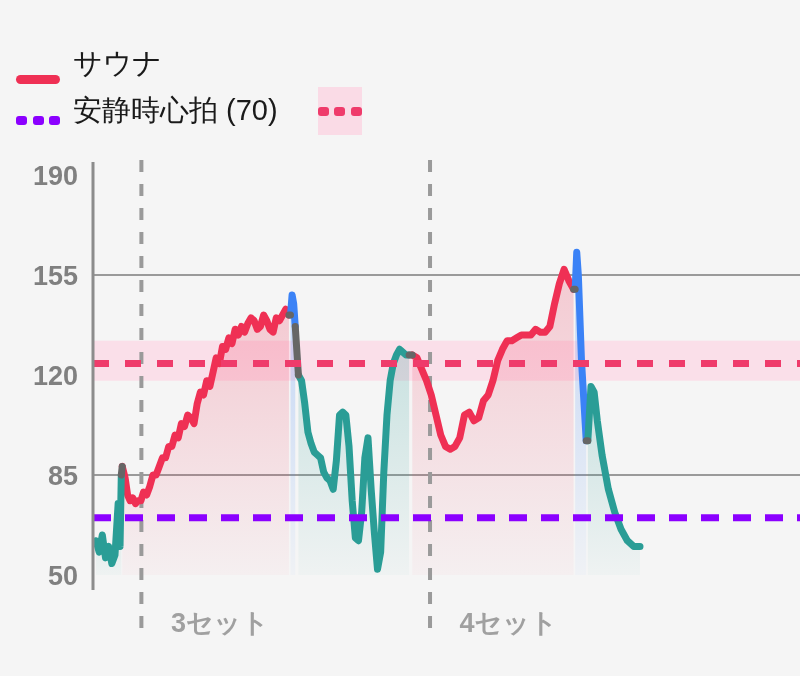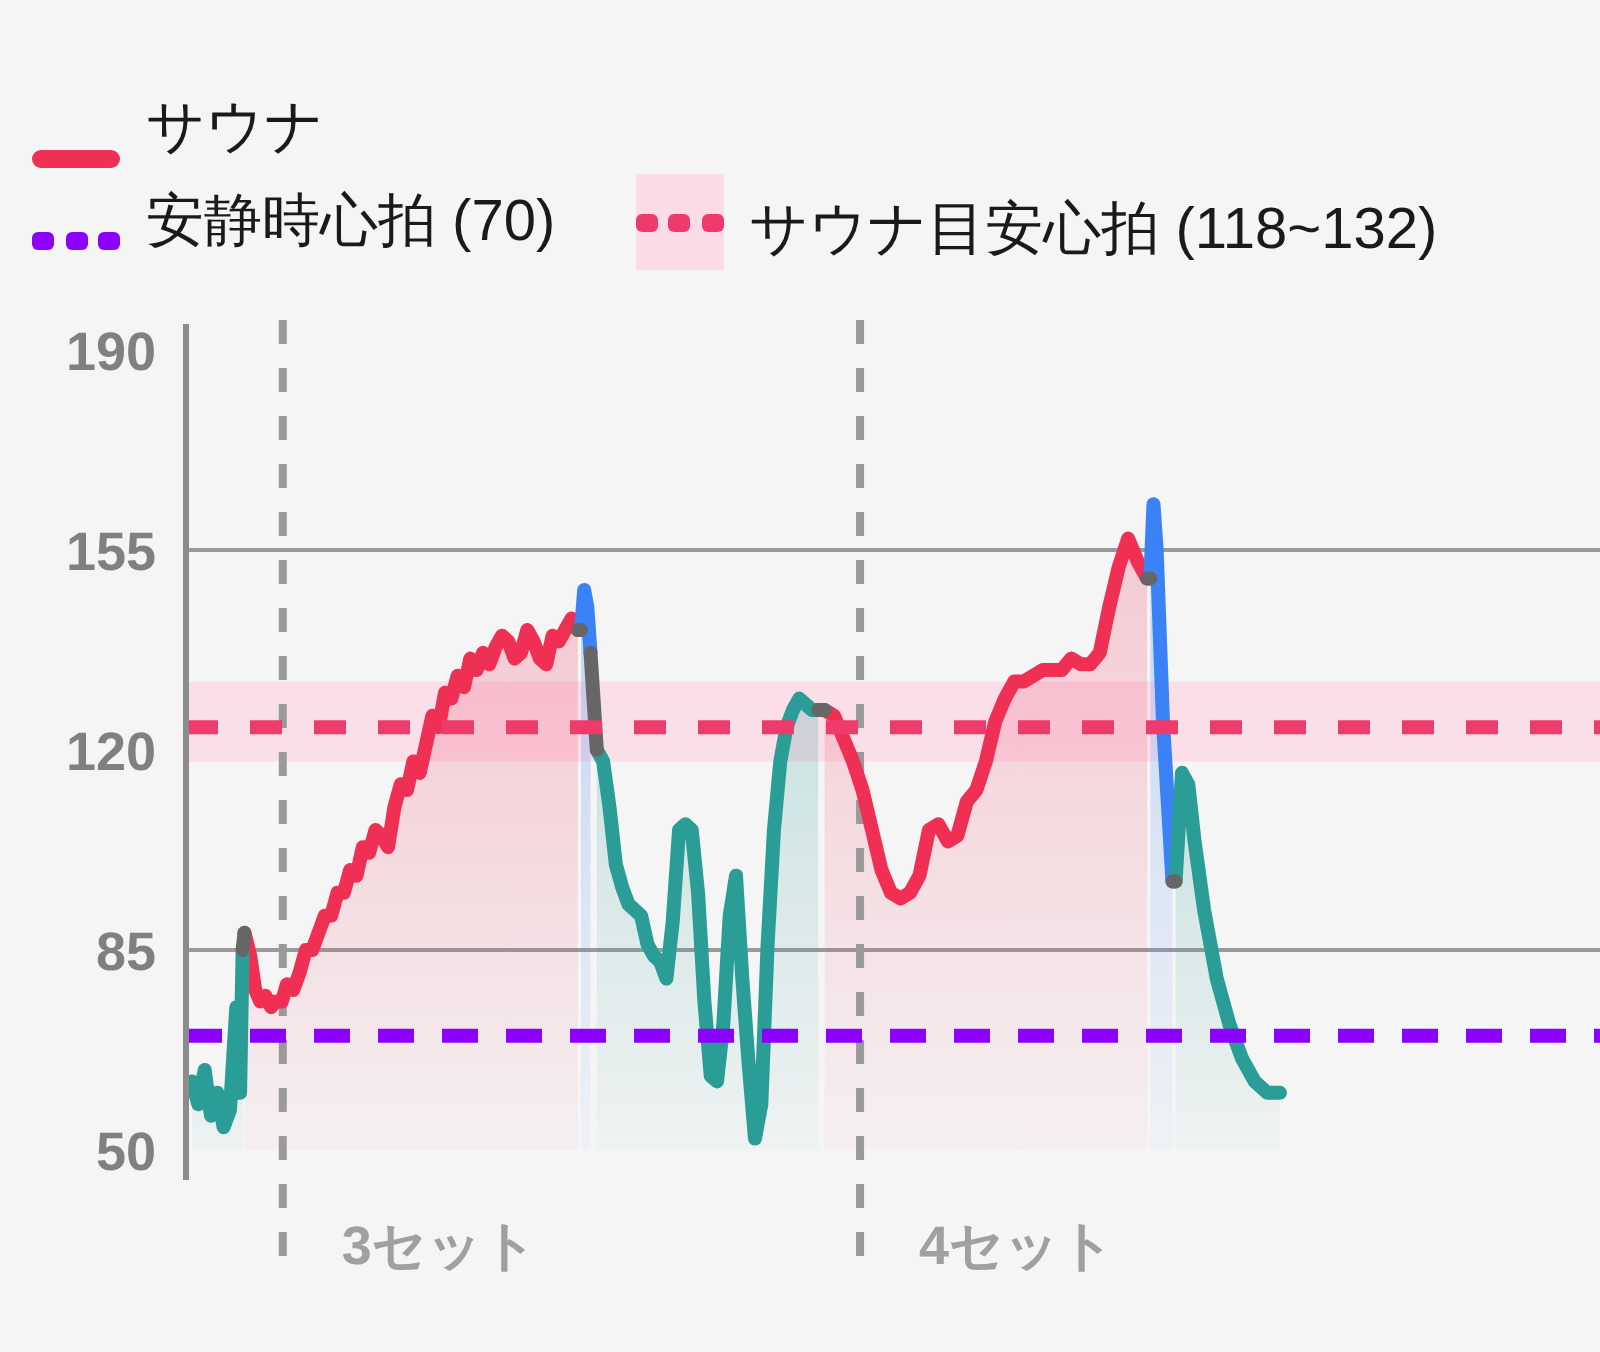--- a/index.html
+++ b/index.html
@@ -133,21 +133,20 @@
         </span>
         <span class="legend-label">安静時心拍 (70)</span>
       </div>
       <div class="legend-item">
         <span class="swatch-band">
           <span class="bandbg" style="background:#fadbe6"></span>
           <i style="background:#ef3b6b"></i>
             <i style="background:#ef3b6b"></i>
             <i style="background:#ef3b6b"></i>
         </span>
-        <span class="legend-label">サウナ目安心拍 (118~132)</span>
       </div>
     </div>
   </div>
 
   <div class="chart-wrap">
     <svg class="chart" width="800" height="510" viewBox="0 0 800 510">
       <defs>
         <linearGradient id="gradSauna" x1="0" y1="0" x2="0" y2="1">
           <stop offset="0%" stop-color="#ef3054" stop-opacity="0.22"></stop>
           <stop offset="100%" stop-color="#ef3054" stop-opacity="0.03"></stop>

